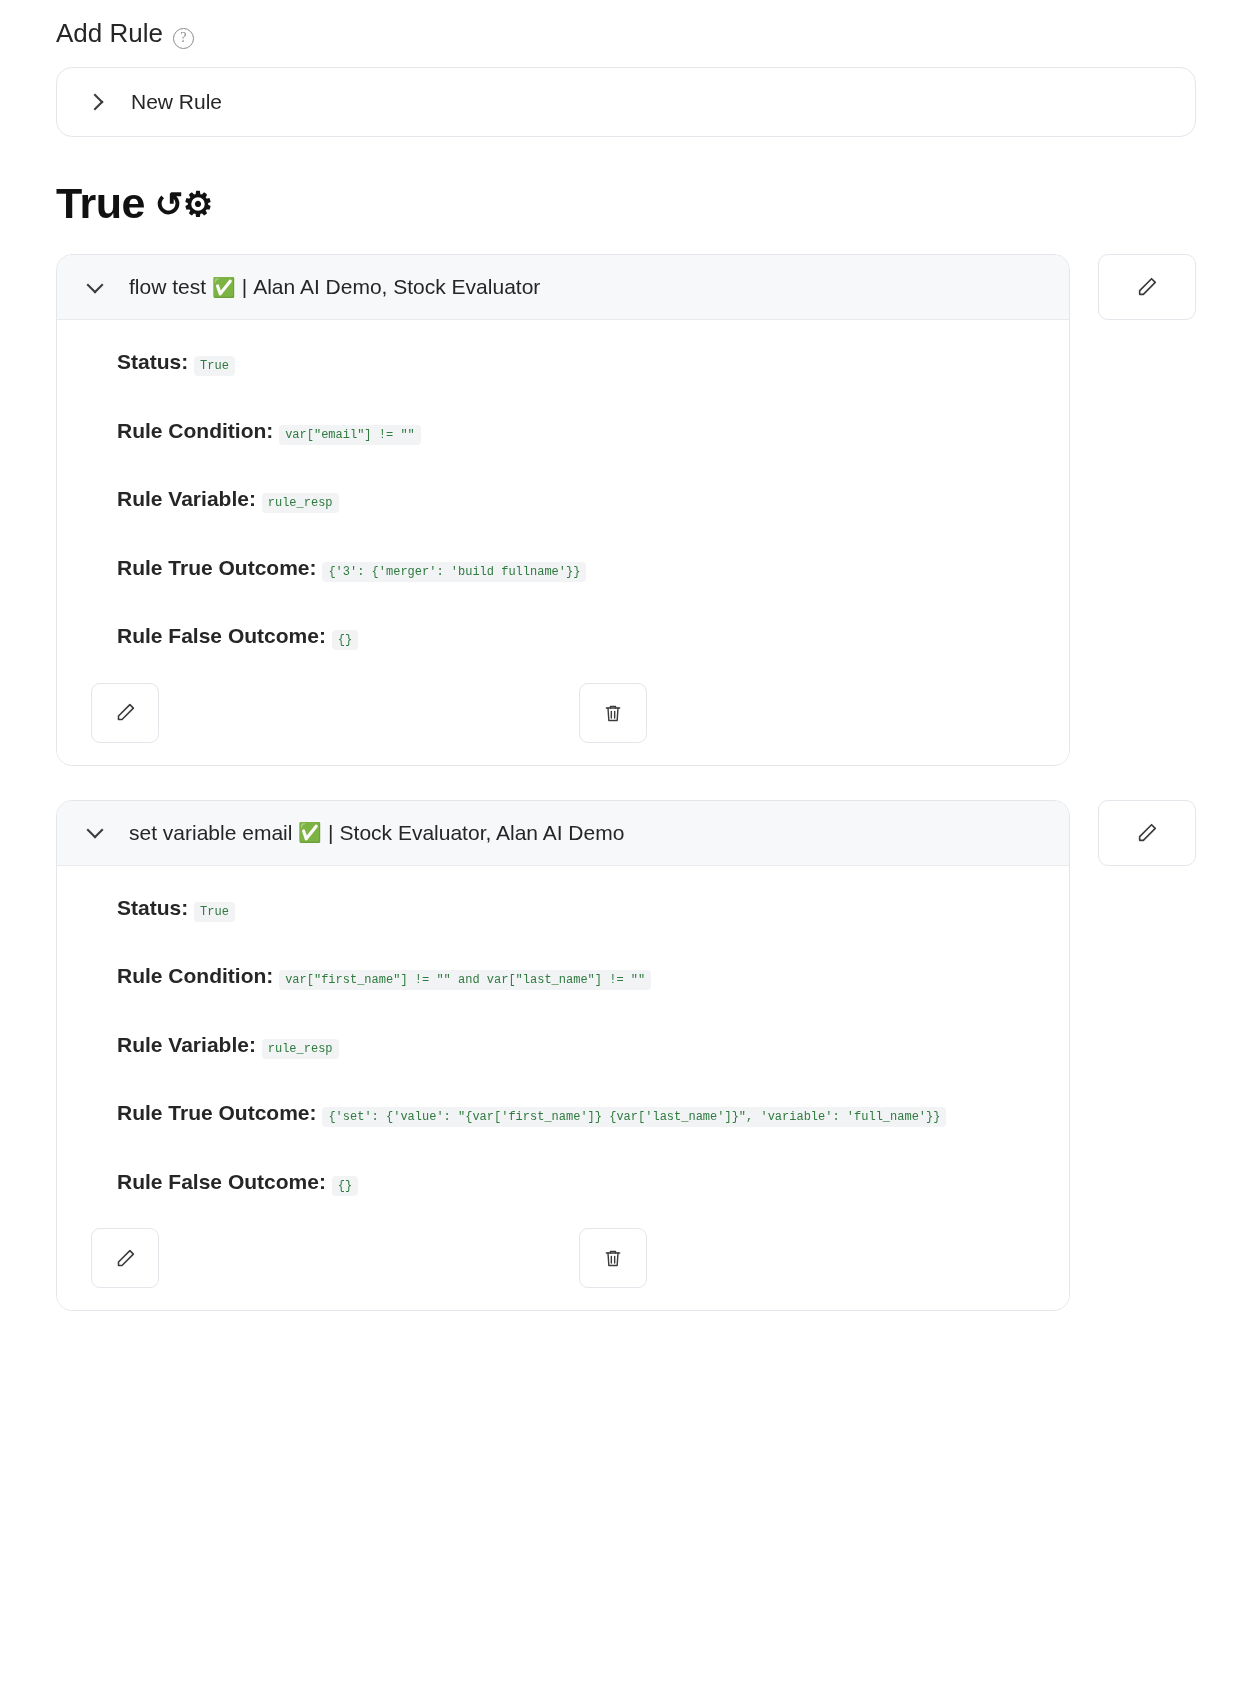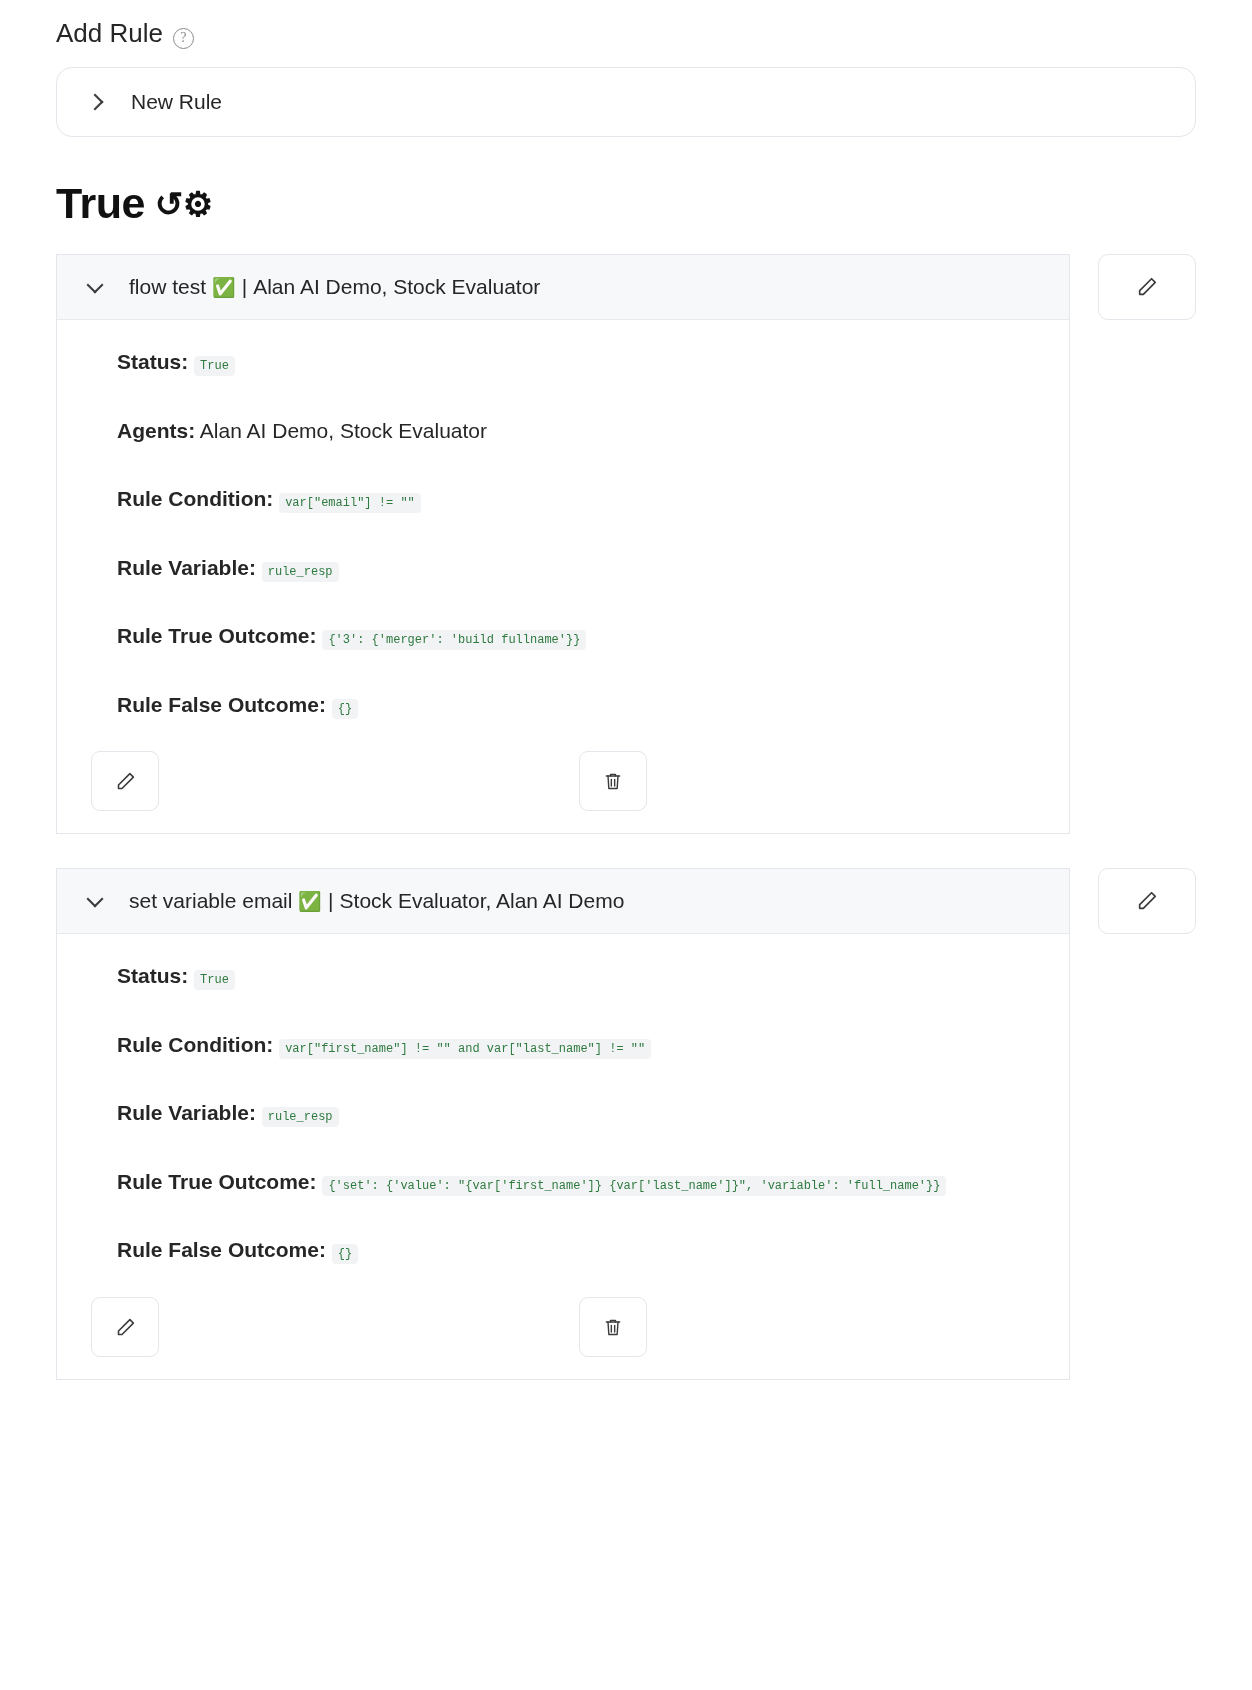--- a/index.html
+++ b/index.html
@@ -92,21 +92,21 @@
   
   .rule-row {
     display: flex;
     align-items: flex-start;
     gap: 28px;
     margin-bottom: 34px;
   }
   .rule-card {
     flex: 1 1 auto;
     border: 1px solid #e4e6eb;
-    border-radius: 0;
+    border-radius: 16px;
     overflow: hidden;
     background: #ffffff;
   }
   .rule-header {
     background: #f7f8fa;
     border-bottom: 1px solid #e9eaee;
     padding: 20px 26px;
     display: flex;
     align-items: center;
     gap: 28px;
@@ -200,24 +200,20 @@
         <span>flow test</span>
         <span class="check-emoji">✅</span>
         <span>|</span>
         <span>Alan AI Demo, Stock Evaluator</span>
       </span>
     </div>
     <div class="rule-body">
       <p class="field">
         <span class="label">Status:</span>
         <code class="mono">True</code>
-      </p>
-      <p class="field">
-        <span class="label">Agents:</span>
-        <span class="plain-val">Alan AI Demo, Stock Evaluator</span>
       </p>
       <p class="field">
         <span class="label">Rule Condition:</span>
         <code class="mono">var["email"] != ""</code>
       </p>
       <p class="field">
         <span class="label">Rule Variable:</span>
         <code class="mono">rule_resp</code>
       </p>
       <p class="field">

